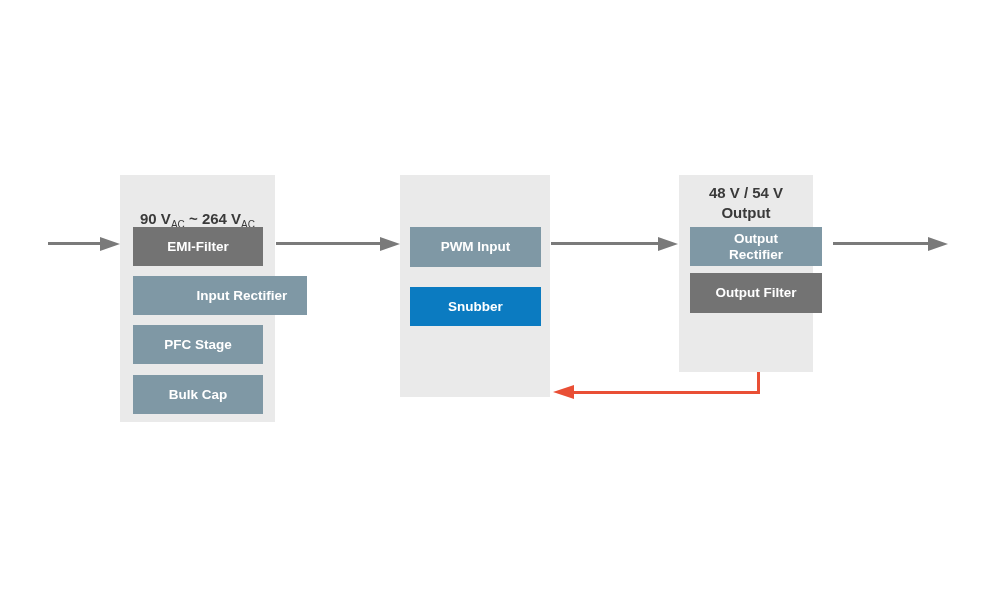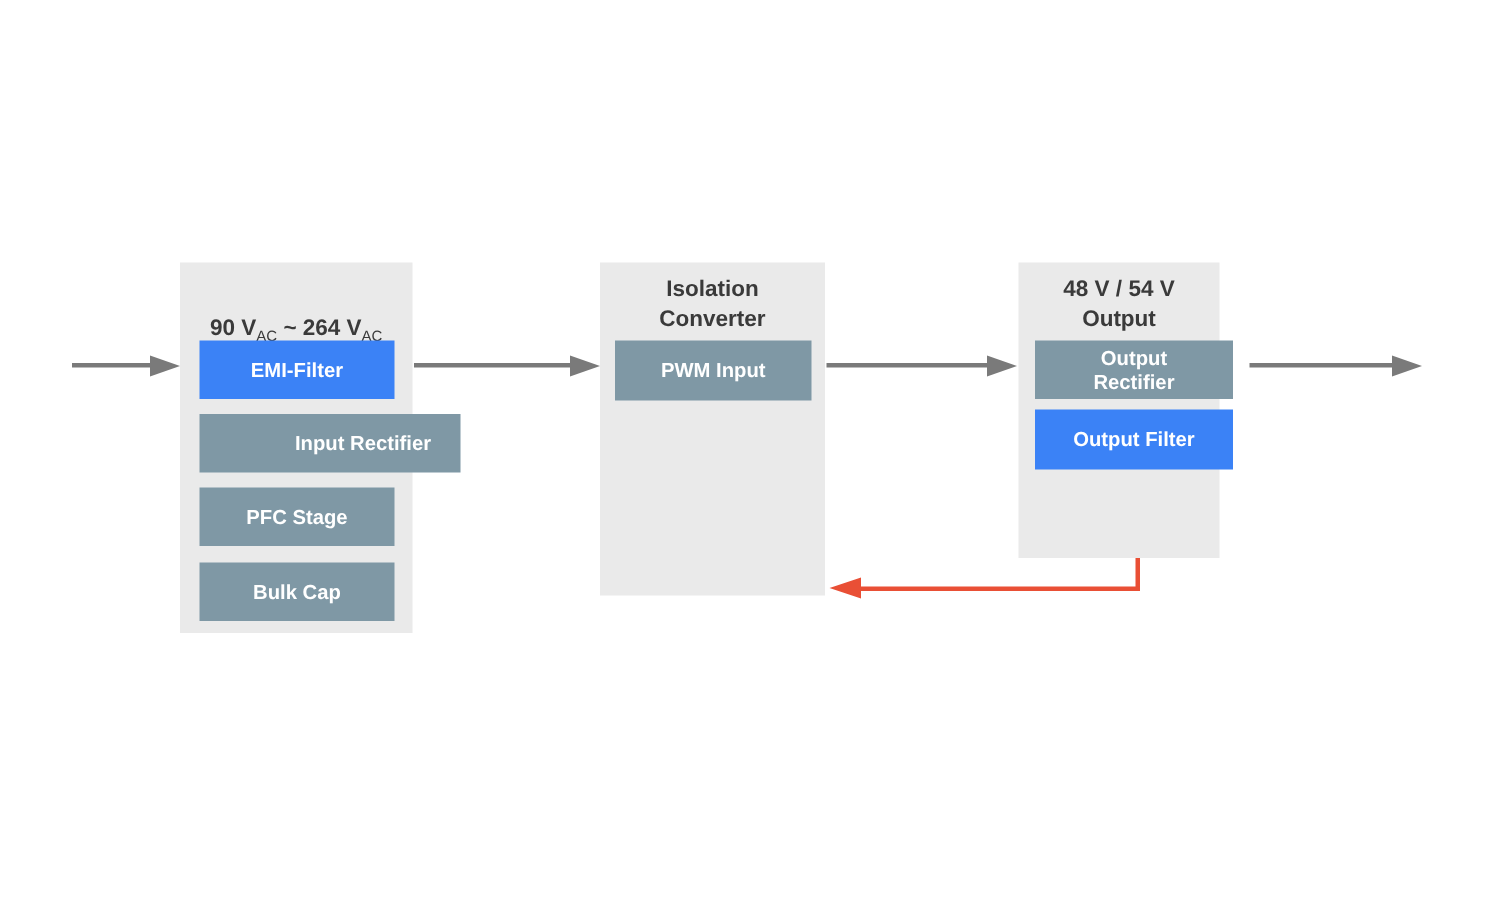--- a/index.html
+++ b/index.html
@@ -41,21 +41,21 @@
     align-items: center;
     justify-content: center;
     text-align: center;
     color: #ffffff;
     font-weight: bold;
     font-size: 13.5px;
     line-height: 16px;
     white-space: pre-line;
   }
   [data-color="slate"]  { background: #7f98a5; }
-  [data-color="purple"] { background: #3b82f6; }
+  [data-color="purple"] { background: #737373; }
   [data-color="blue"]   { background: #0b7bc1; }
   [data-color="orange"] { background: #e79b3c; }
 
   .shaft {
     position: absolute;
     height: 3px;
     background: #7a7a7a;
   }
   .head-right {
     position: absolute;
@@ -99,23 +99,22 @@
     <div class="block" style="left:13px; top:150px; width:130px; height:39px;" data-color="slate">PFC Stage</div>
     <div class="block" style="left:13px; top:200px; width:130px; height:39px;" data-color="slate">Bulk Cap</div>
   </div>
 
   <div>
     <div class="shaft" style="left:276px; top:242px; width:106px;"></div>
     <div class="head-right" style="left:380px; top:236.5px;"></div>
   </div>
 
   <div class="panel" style="left:400px; top:175px; width:150px; height:222px;">
-    <div class="panel-title" style="top:8px;">Isolation
-Converter</div>
     <div class="block" style="left:10px; top:52px; width:131px; height:40px;" data-color="slate">PWM Input</div>
+    <div class="block" style="left:10px; top:112px; width:131px; height:39px;" data-color="blue">Snubber</div>
   </div>
 
   <div>
     <div class="shaft" style="left:551px; top:242px; width:109px;"></div>
     <div class="head-right" style="left:658px; top:236.5px;"></div>
   </div>
 
   <div class="panel" style="left:679px; top:175px; width:134px; height:197px;">
     <div class="panel-title" style="top:8px;">48 V / 54 V
 Output</div>

